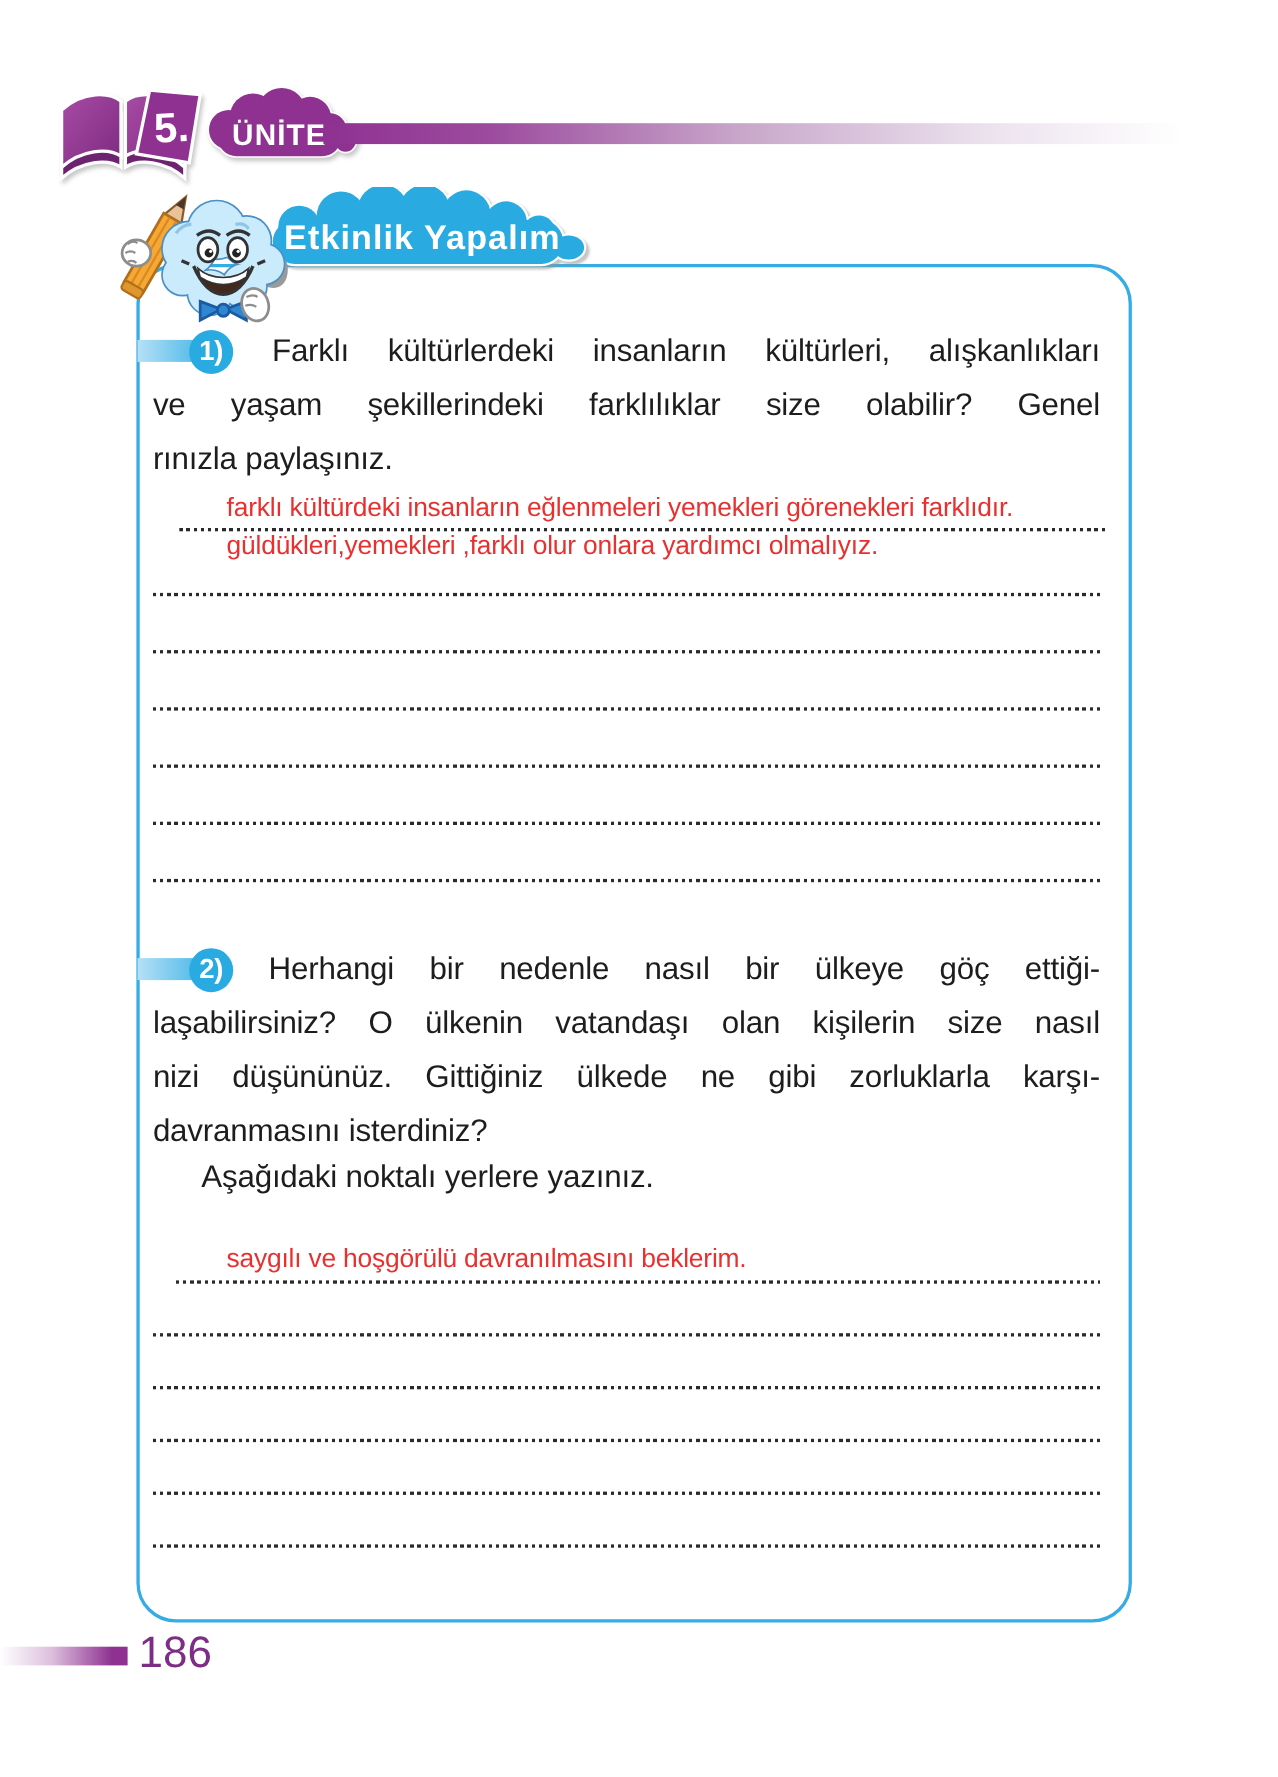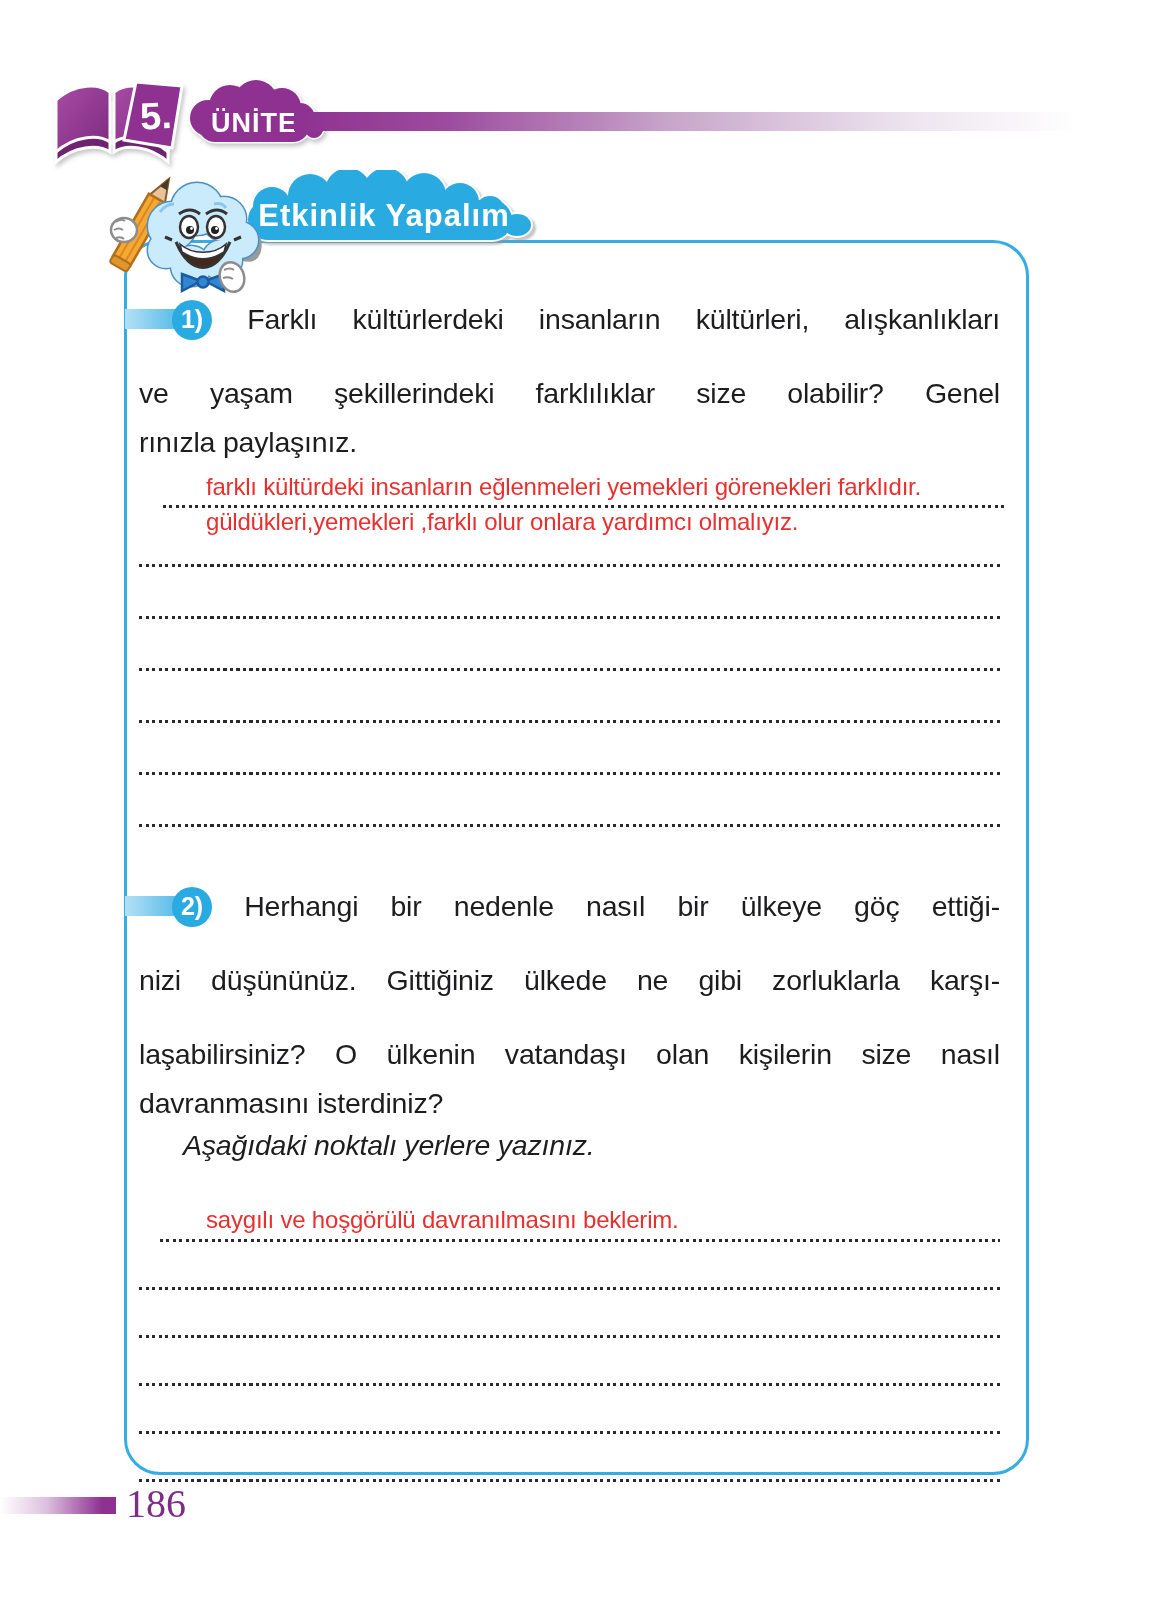--- a/index.html
+++ b/index.html
@@ -19,21 +19,21 @@
   .banner-svg{position:absolute;left:224px;top:170px;width:316px;height:76px;
           filter:drop-shadow(3px 3px 1px rgba(150,150,150,.55));z-index:4;}
   .char-svg{position:absolute;left:94px;top:164px;width:180px;height:142px;z-index:5;}
 
   
   .content-box{position:absolute;left:124px;top:240px;width:905px;height:1235px;
     border:3.5px solid #36ace4;border-radius:36px;box-sizing:border-box;
     padding:52px 26px 0 12px;background:#fff;z-index:2;}
 
   .qline{height:49px;font-size:28.5px;color:#1d1d1f;letter-spacing:-0.2px;}
-  .flexjust{display:flex;justify-content:space-between;align-items:center;margin-top:25px;}
+  .flexjust{display:flex;justify-content:space-between;align-items:center;}
   .qlast{line-height:49px;}
   .qfirst{position:relative;display:flex;justify-content:space-between;align-items:center;}
   .qbar{position:absolute;left:-14px;top:14px;width:78px;height:20px;z-index:0;
     background:linear-gradient(to right,#b5e0f6 0%,#29abe2 100%);}
   .qnum{margin-left:33px;width:40px;height:40px;border-radius:50%;background:#29abe2;
     color:#fff;font-size:25px;font-weight:bold;display:flex;align-items:center;
     justify-content:center;flex:0 0 auto;position:relative;z-index:1;}
 
   .ansline{color:#e8302f;font-size:24px;letter-spacing:-0.2px;}
   .a1{position:relative;margin-top:2px;padding-left:67px;height:39px;line-height:36px;white-space:nowrap;}
@@ -42,28 +42,28 @@
   .a2{padding-left:67px;height:31px;line-height:28px;white-space:nowrap;}
 
   .dotline{background:repeating-linear-gradient(to right,#2a2a2a 0 3px,transparent 3px 6.5px);
     background-size:100% 3px;background-repeat:no-repeat;background-position:0 100%;}
   .dots-q1{margin-top:-24px;}
   .dots-q1 .dotline{height:52px;}
   .dots-q2 .dotline{height:48px;}
 
   .q2sec{margin-top:55px;}
   .instruction{padding-left:44px;font-size:28.5px;height:46px;line-height:46px;
-    color:#1d1d1f;margin-top:-6px;letter-spacing:-0.2px;font-style:italic;}
+    color:#1d1d1f;margin-top:-6px;letter-spacing:-0.2px;}
   .q2sec .a1{margin-top:34px;height:40px;}
   .q2sec .a1::after{left:21px;right:0;}
 
   
   .footer-bar{position:absolute;left:0;top:1497px;width:116px;height:17px;
     background:linear-gradient(to right,rgba(142,49,145,0) 0%,rgba(142,49,145,.3) 40%,#8e3191 88%);}
-  .page-number{position:absolute;left:126px;top:1480px;font-family:Liberation Serif, serif;
+  .page-number{position:absolute;left:126px;top:1480px;font-family:Liberation Sans, sans-serif;
     font-size:40px;color:#7e2d87;}
 </style>
 </head>
 <body>
 
 <svg class="emblem" viewBox="0 0 280 100">
   <defs>
     <linearGradient id="gp" x1="0" y1="0" x2="1" y2="1">
       <stop offset="0" stop-color="#a84ba5"></stop>
         <stop offset="1" stop-color="#7c2a80"></stop>
@@ -240,39 +240,39 @@
         <span>bir</span>
         <span>nedenle</span>
         <span>nasıl</span>
         <span>bir</span>
         <span>ülkeye</span>
         <span>göç</span>
         <span>ettiği-</span>
       </div>
     <div>
         <div class="qline flexjust">
+          <span>laşabilirsiniz?</span>
+          <span>O</span>
+          <span>ülkenin</span>
+          <span>vatandaşı</span>
+          <span>olan</span>
+          <span>kişilerin</span>
+          <span>size</span>
+          <span>nasıl</span>
+        </div>
+        <div class="qline flexjust">
           <span>nizi</span>
           <span>düşününüz.</span>
           <span>Gittiğiniz</span>
           <span>ülkede</span>
           <span>ne</span>
           <span>gibi</span>
           <span>zorluklarla</span>
           <span>karşı-</span>
         </div>
-        <div class="qline flexjust">
-          <span>laşabilirsiniz?</span>
-          <span>O</span>
-          <span>ülkenin</span>
-          <span>vatandaşı</span>
-          <span>olan</span>
-          <span>kişilerin</span>
-          <span>size</span>
-          <span>nasıl</span>
-        </div>
         <div class="qline qlast">davranmasını isterdiniz?</div>
       </div>
     <div class="instruction">Aşağıdaki noktalı yerlere yazınız.</div>
     <div class="ansline a1">saygılı ve hoşgörülü davranılmasını beklerim.</div>
     <div class="dots dots-q2">
         <div class="dotline"></div>
         <div class="dotline"></div>
         <div class="dotline"></div>
         <div class="dotline"></div>
         <div class="dotline"></div>

